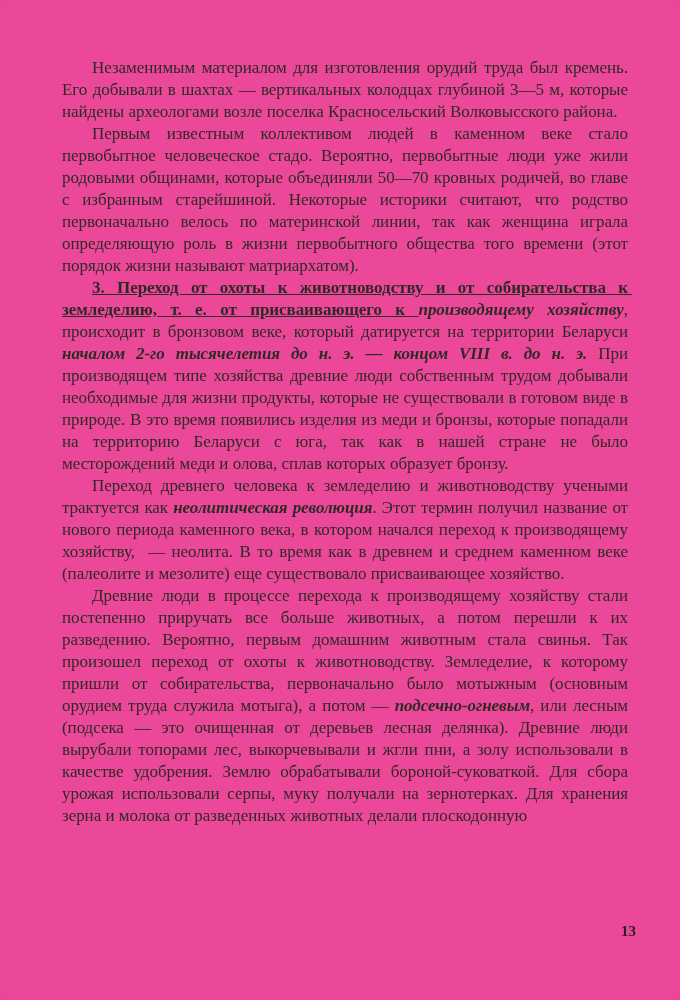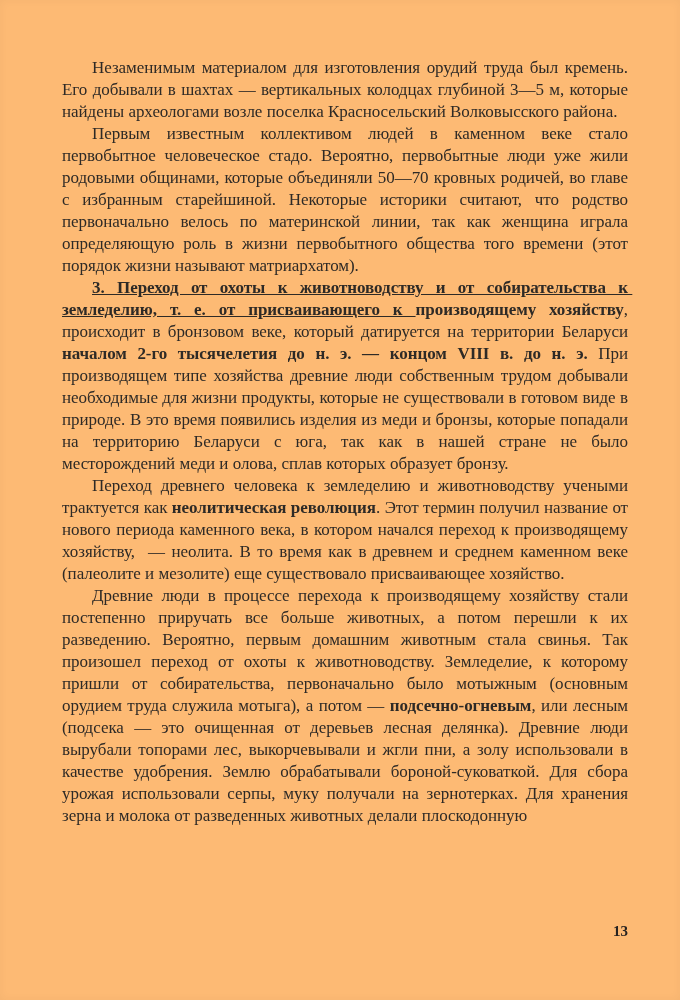--- a/index.html
+++ b/index.html
@@ -5,21 +5,21 @@
   html, body {
     margin: 0;
     padding: 0;
     background: #ffffff;
   }
   .page {
     position: relative;
     width: 680px;
     height: 1000px;
     box-sizing: border-box;
-    background: #fdba74;
+    background: #ec4899;
     box-shadow: inset 0 0 10px rgba(0,0,0,0.04);
     overflow: hidden;
     font-family: "Liberation Serif", "DejaVu Serif", serif;
     color: #2e2a26;
   }
   .text-column {
     position: absolute;
     top: 57px;
     left: 62px;
     width: 566px;
@@ -30,24 +30,24 @@
     text-indent: 30px;
     font-size: 17px;
     line-height: 22px;
     text-align: justify;
     letter-spacing: -0.05px;
     word-spacing: 0.1px;
   }
   .run { white-space: pre-wrap; }
   .run.regular { font-weight: 400; font-style: normal; }
   .run.bold { font-weight: 700; font-style: normal; text-decoration: underline; }
-  .run.bold-italic { font-weight: 700; }
+  .run.bold-italic { font-weight: 700; font-style: italic; }
   .page-number {
     position: absolute;
-    right: 52px;
+    right: 44px;
     bottom: 60px;
     font-size: 15px;
     font-weight: 700;
     color: #262220;
     margin-top: 28px;
   }
 </style>
 </head>
 <body>
 

